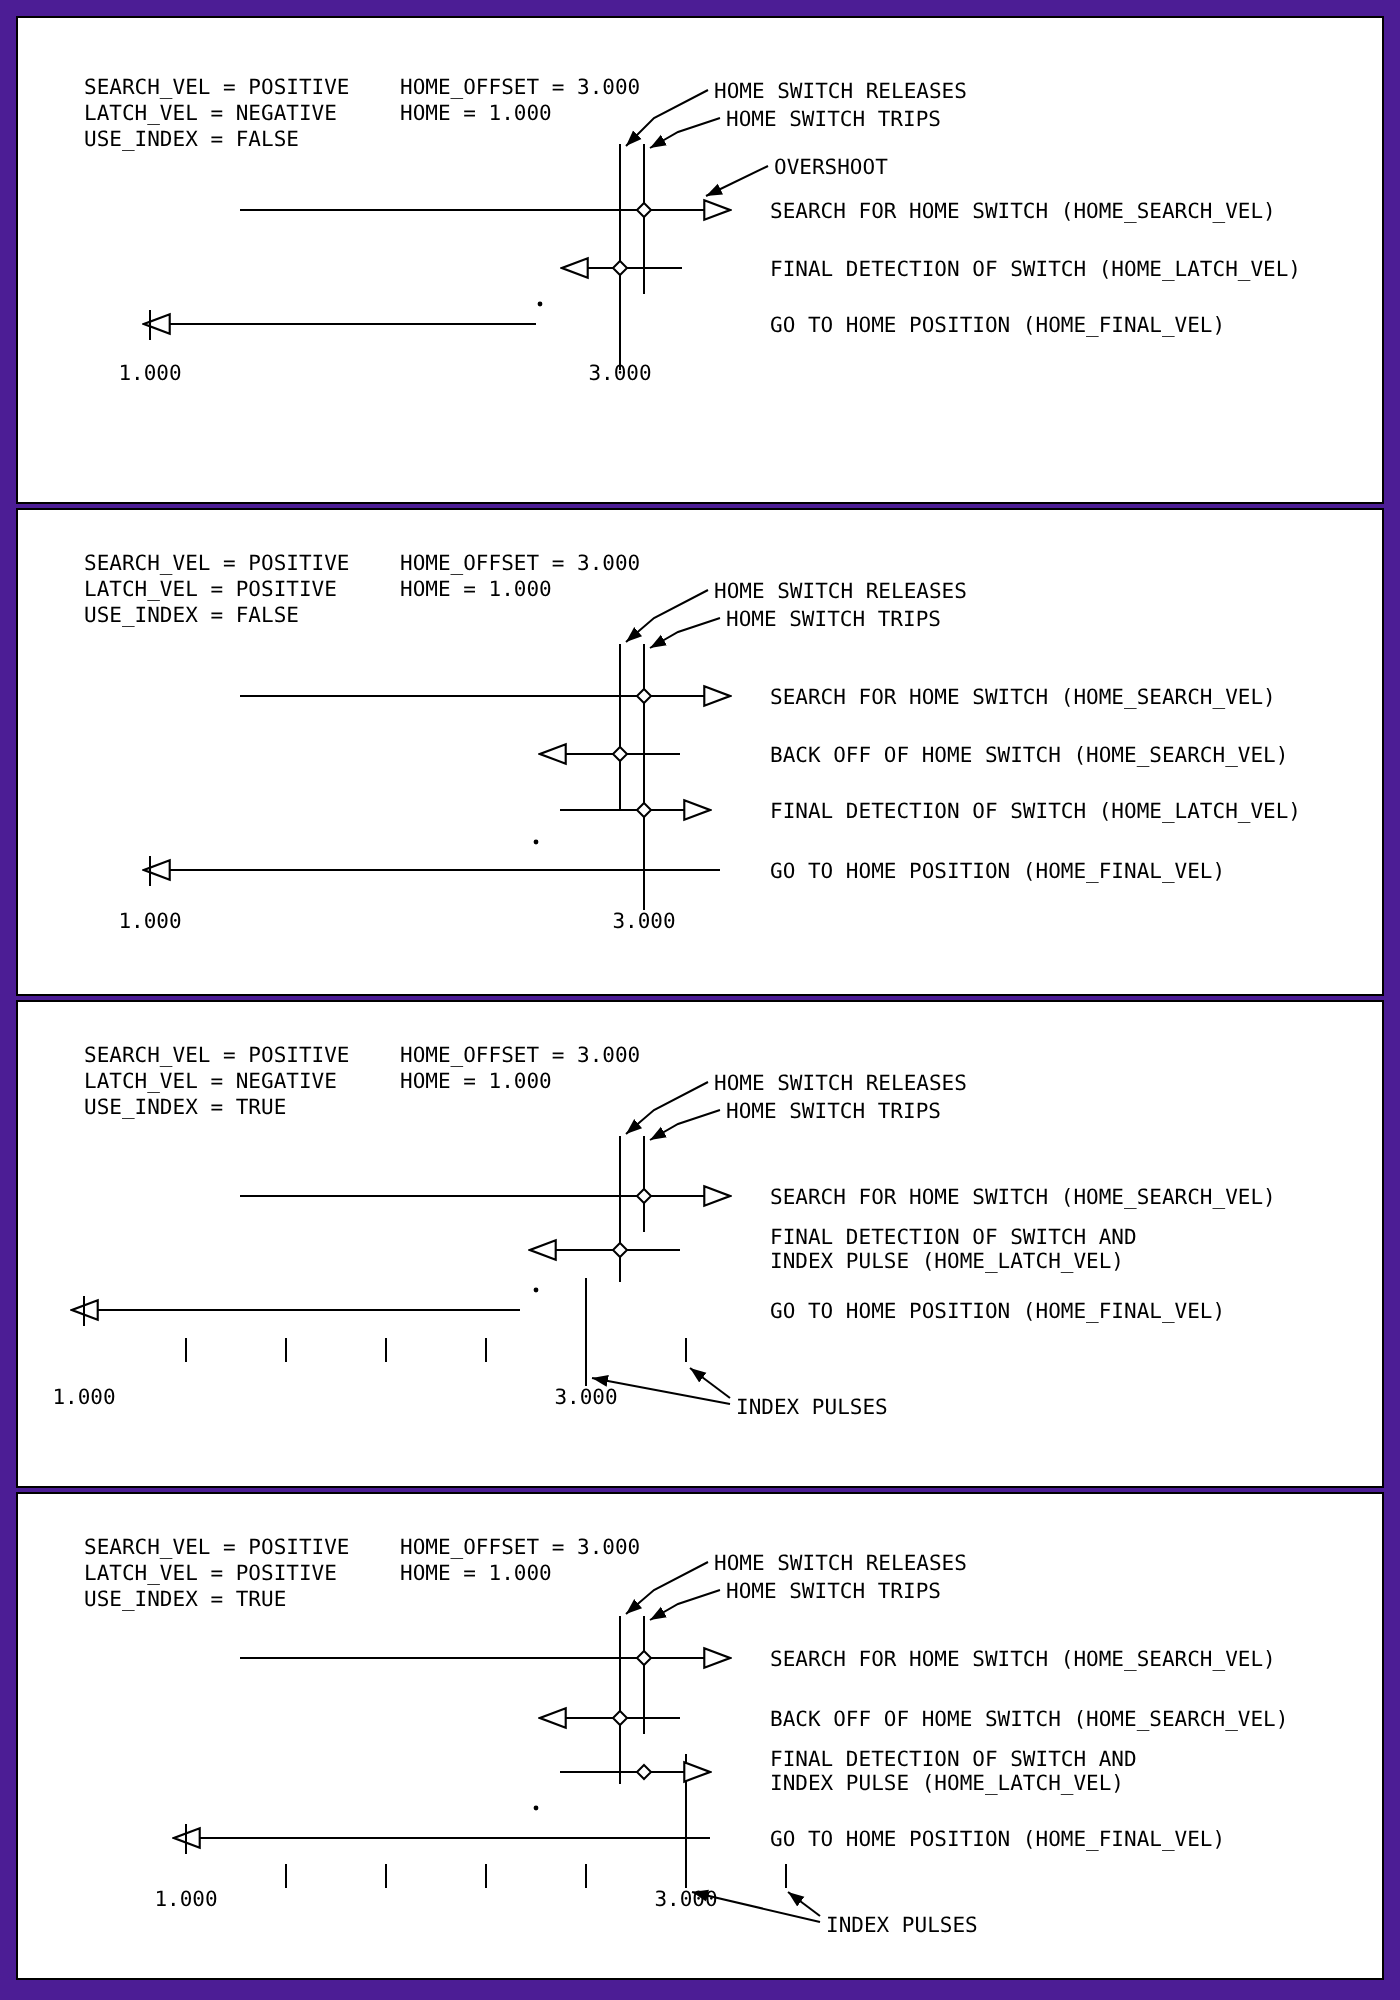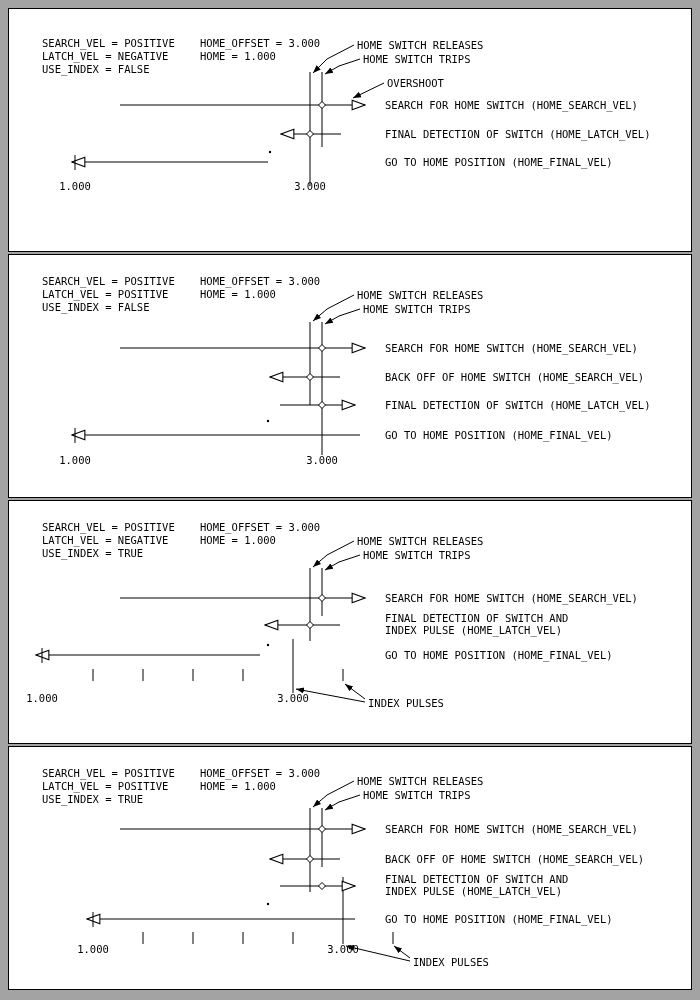--- a/index.html
+++ b/index.html
@@ -1,19 +1,19 @@
 <!DOCTYPE html>
 <html><head>
 <meta charset="utf-8">
 <title>Homing Sequence Diagram</title>
 <style>
   * { margin:0; padding:0; box-sizing:border-box; }
   html,body { background:#ffffff; }
   body { width:700px; height:1000px; font-family:"DejaVu Sans Mono","Liberation Mono",monospace; }
-  .page { width:700px; height:1000px; padding:8px; background:#a3a3a3; }
+  .page { width:700px; height:1000px; padding:8px; background:#4c1d95; }
   .panel { position:relative; height:244px; border:1px solid #000000; margin-bottom:2px; background:#ffffff; }
   .panel svg { display:block; width:682px; height:242px; }
   svg text { font-family:"DejaVu Sans Mono","Liberation Mono",monospace; font-size:10.5px; fill:#000000; }
   svg line, svg polyline { stroke:#000000; stroke-width:1; fill:none; }
   .mid { text-anchor:middle; }
 </style>
 </head>
 <body>
 
 <div class="page">

